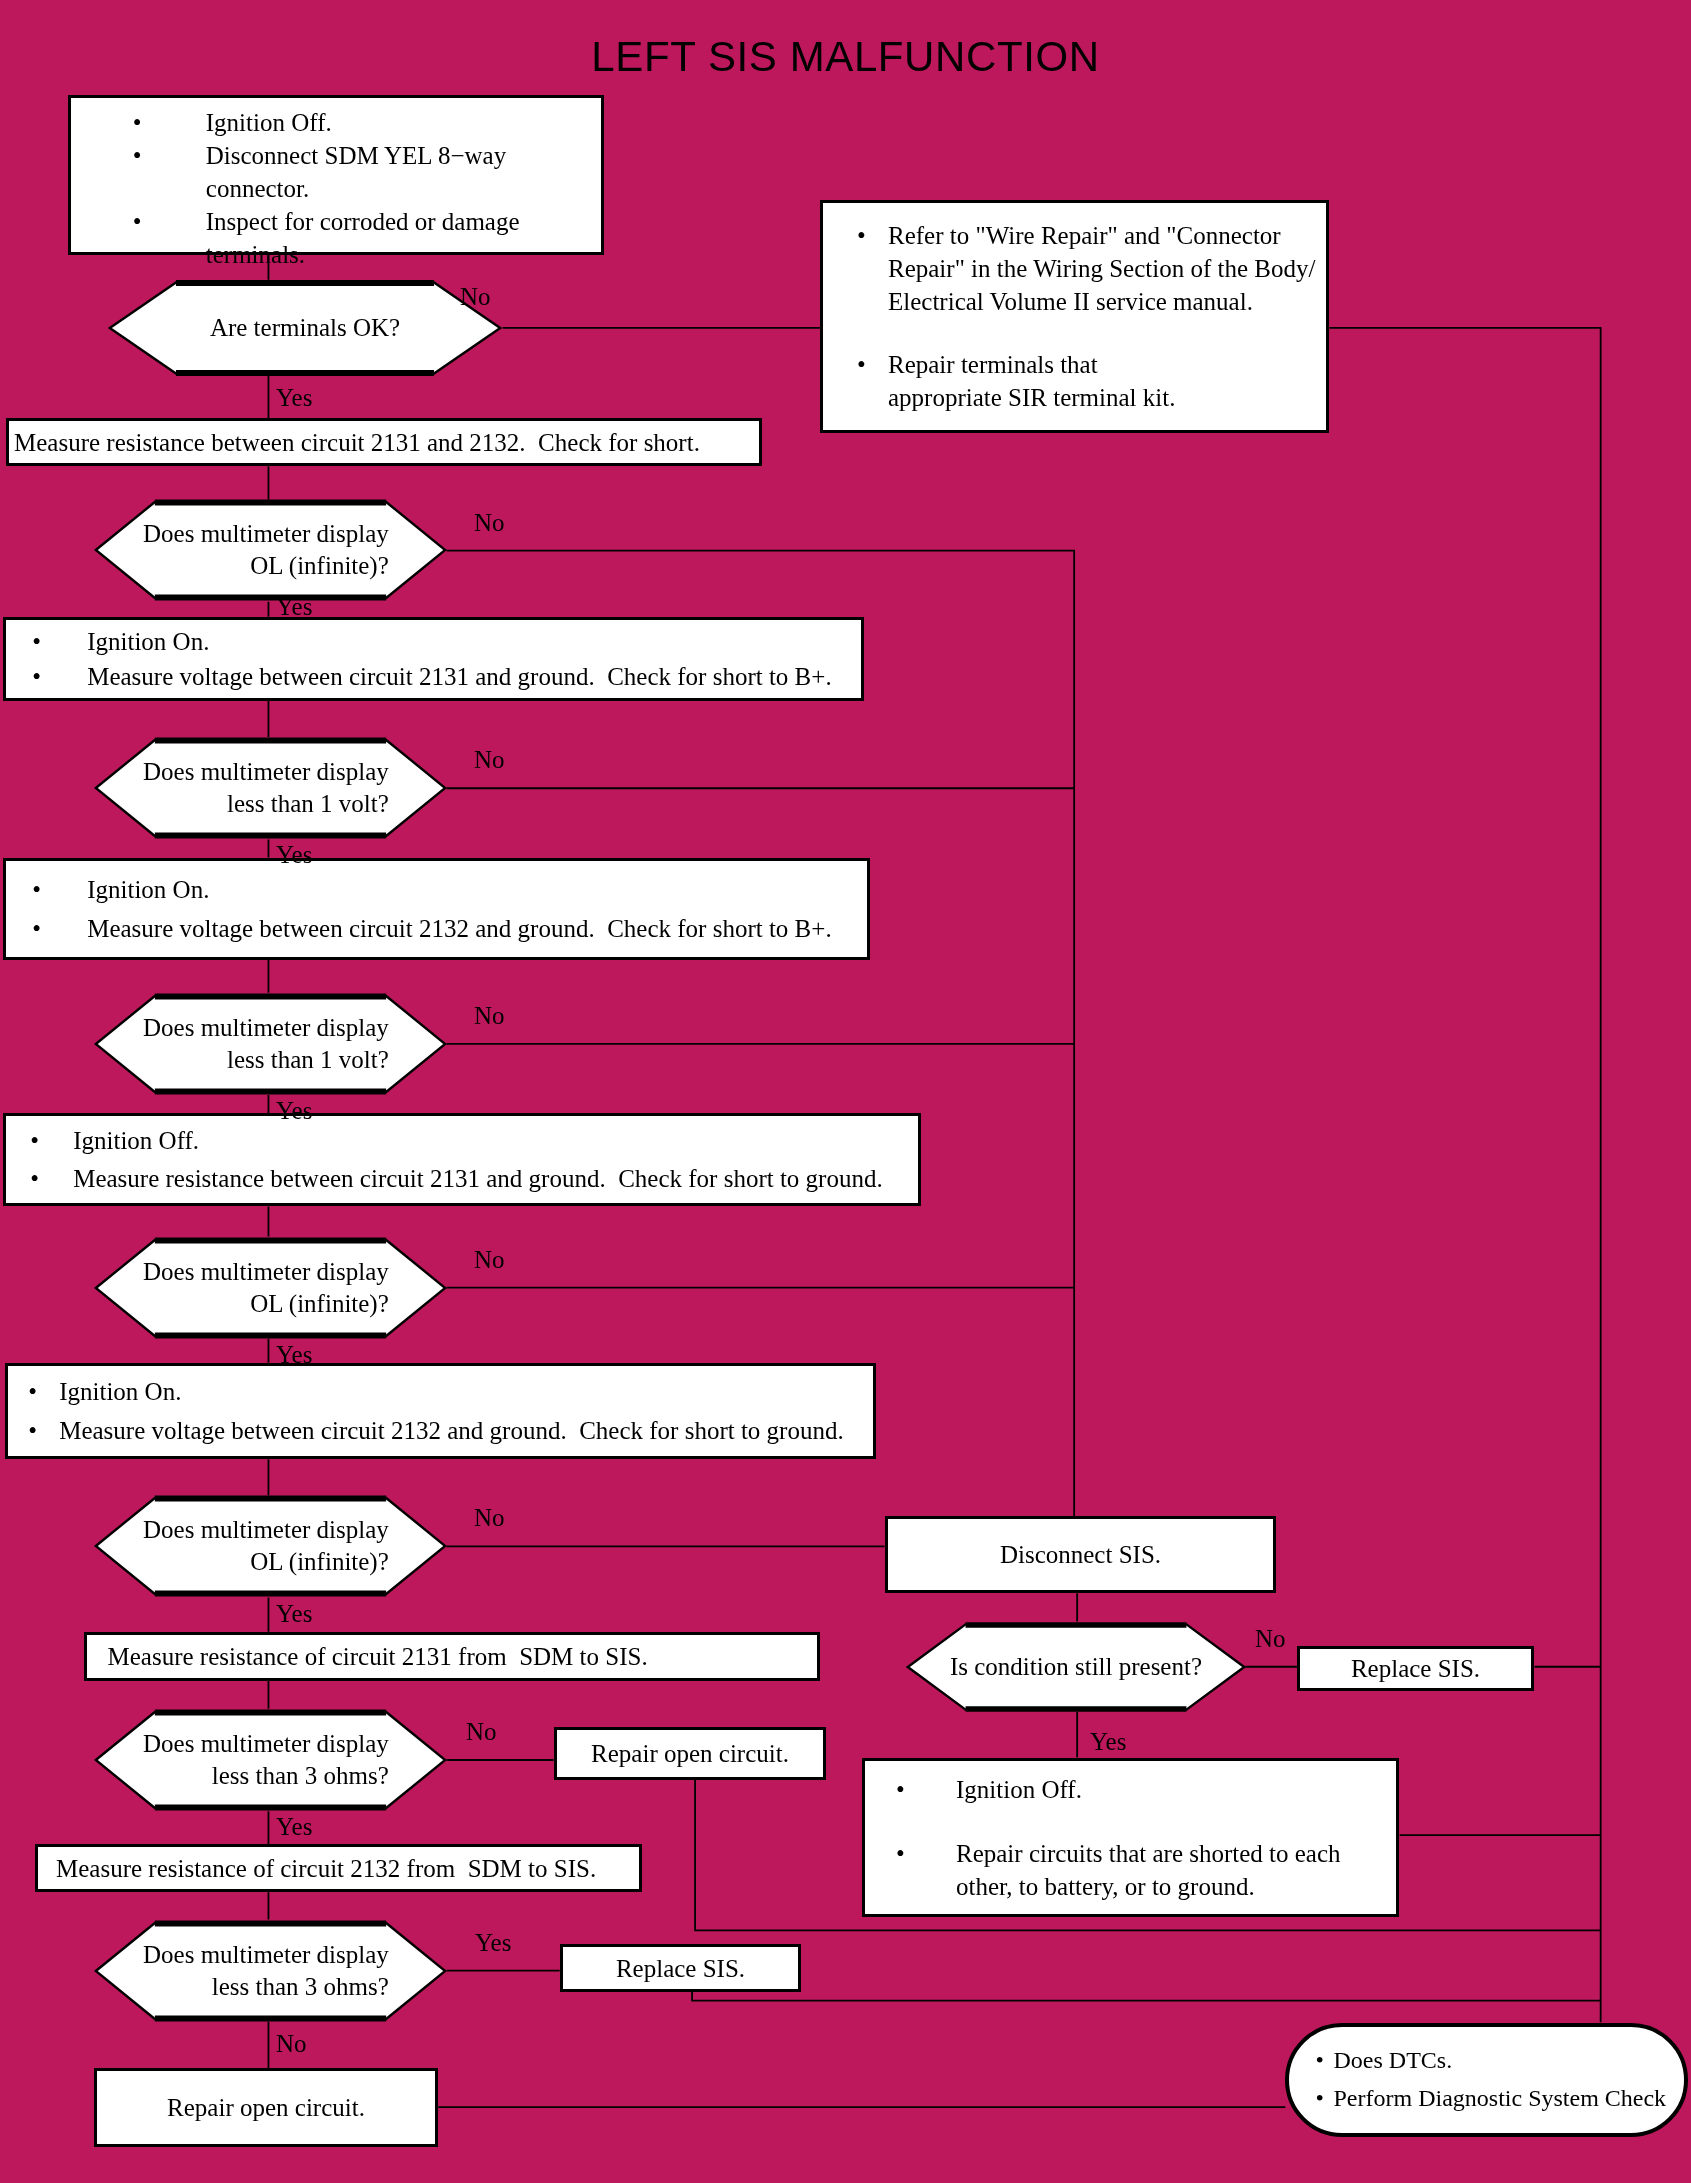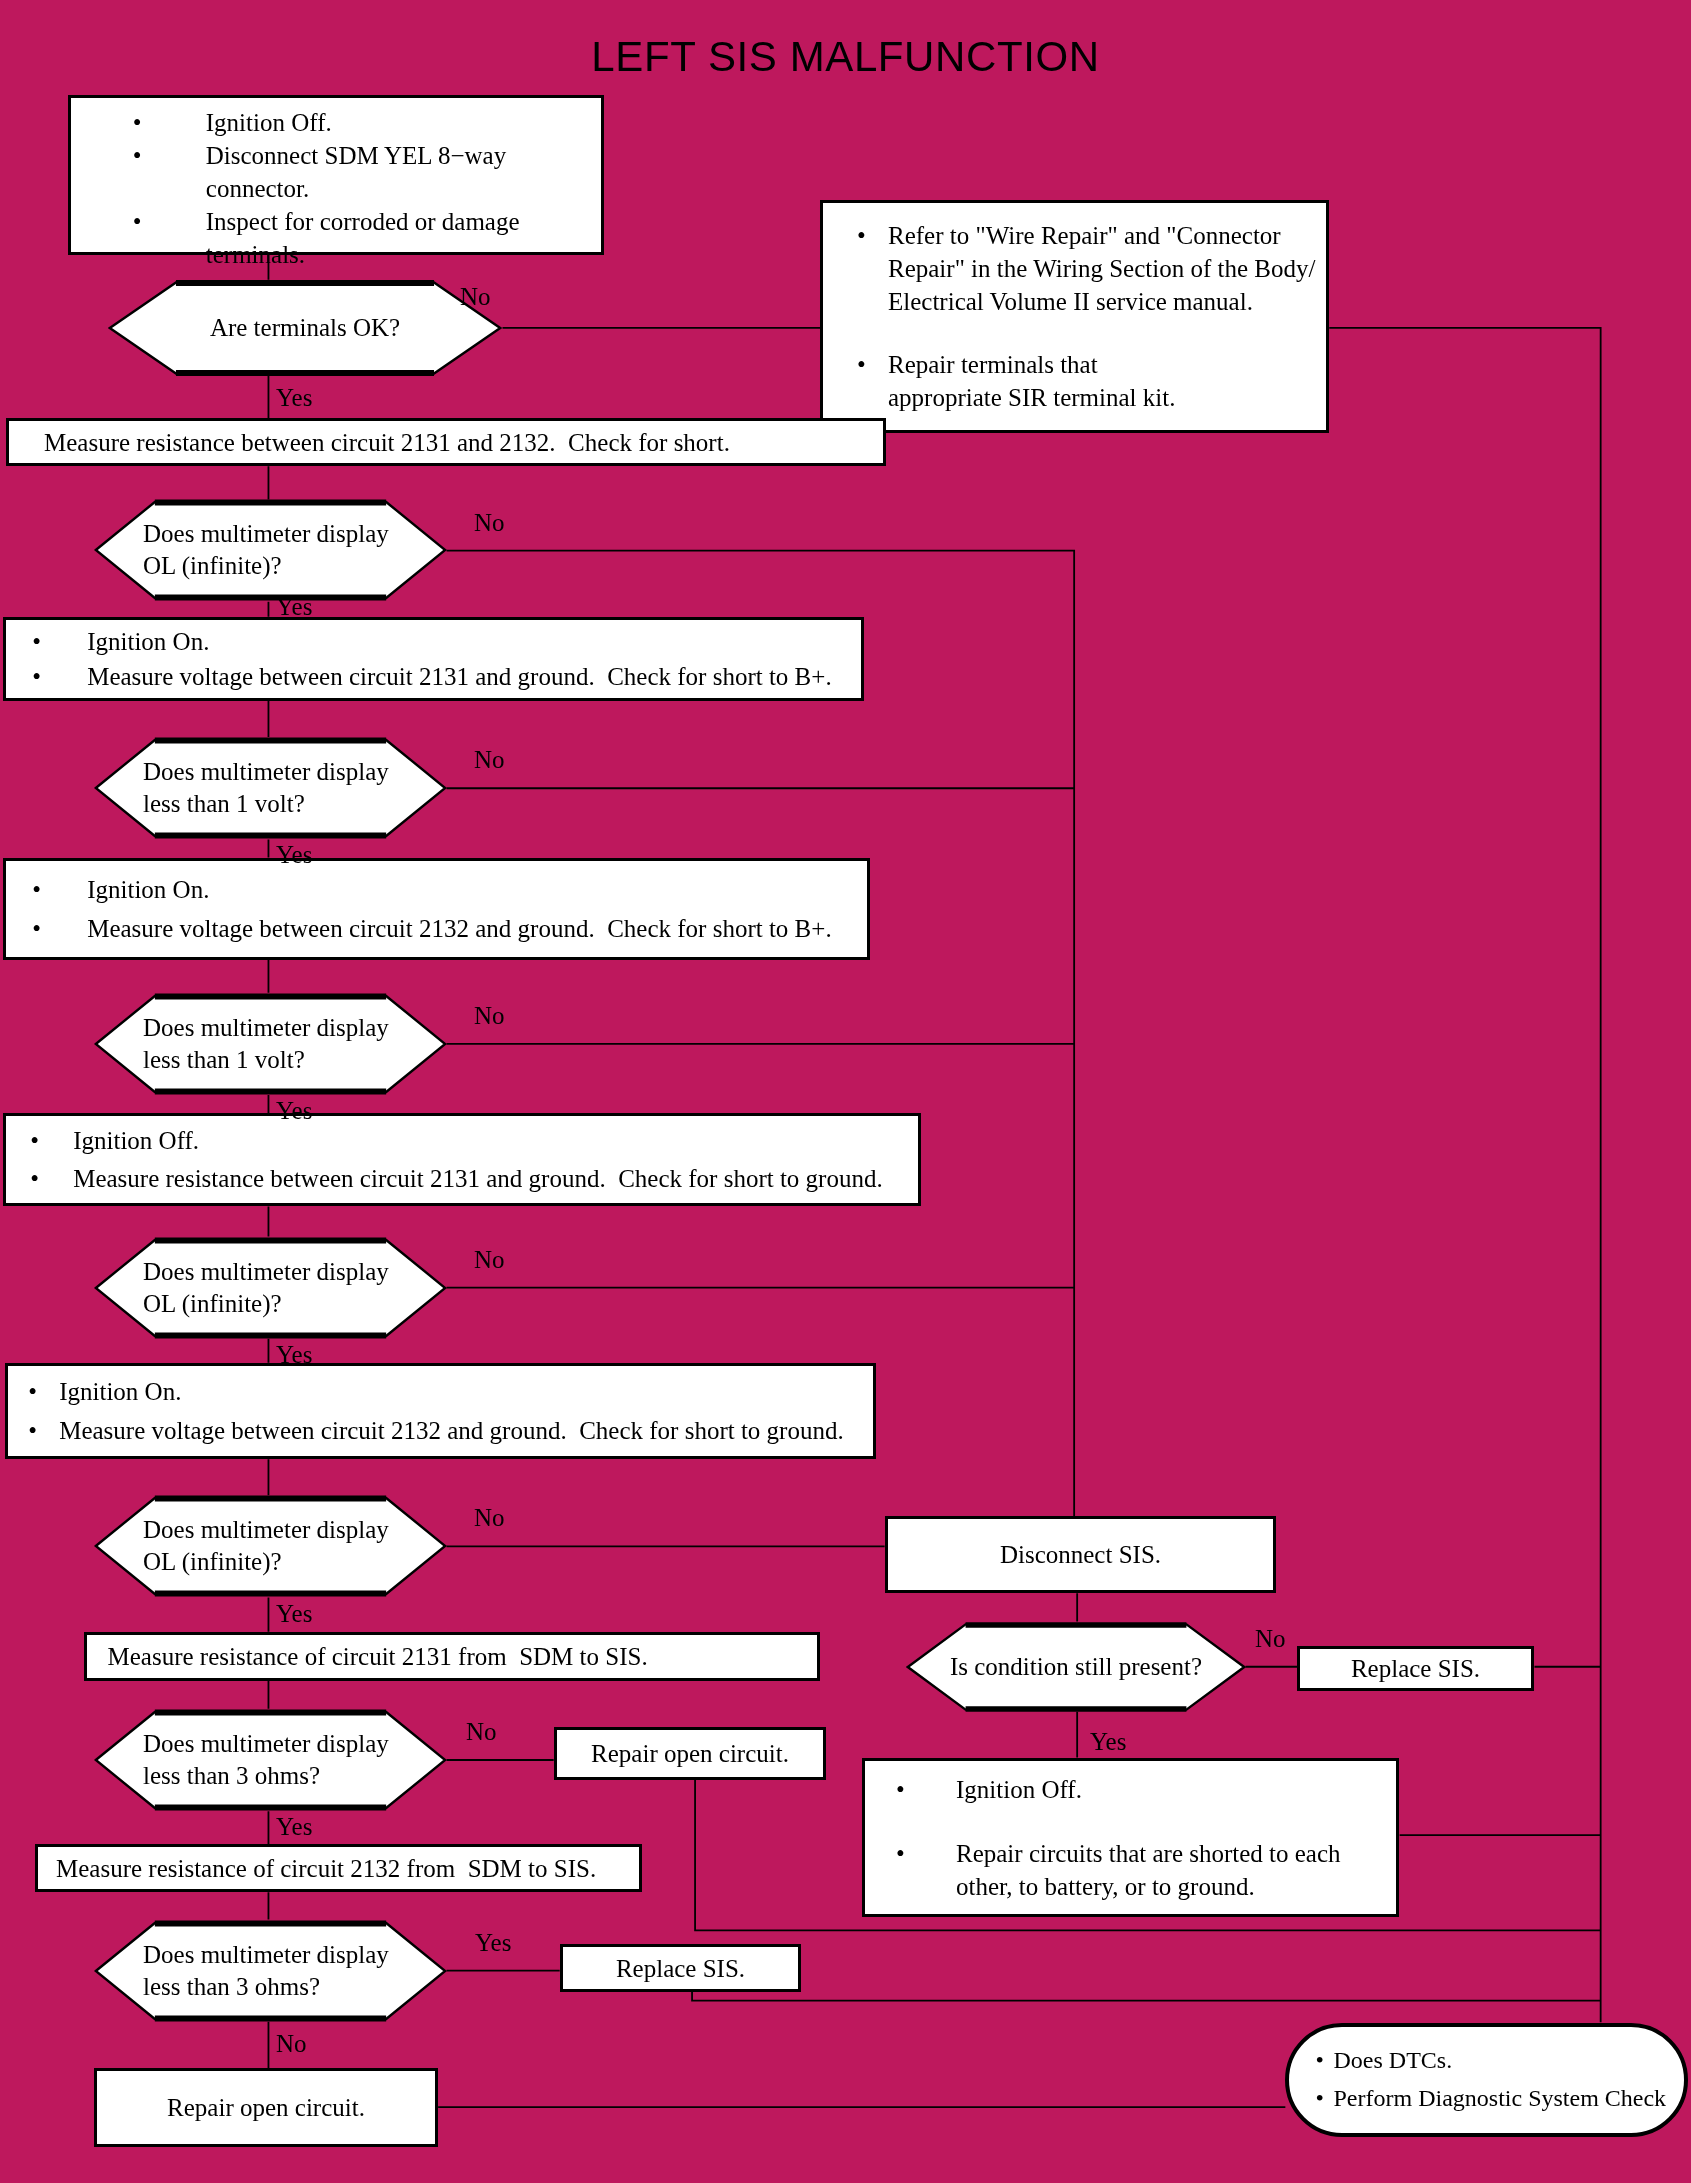--- a/index.html
+++ b/index.html
@@ -12,21 +12,21 @@
   .center{display:flex;align-items:center;justify-content:center;text-align:center;}
   .padline{display:flex;align-items:center;}
   .rows{display:flex;flex-direction:column;justify-content:space-evenly;}
   .colgap{display:flex;flex-direction:column;justify-content:center;}
   .b-row{display:flex;align-items:flex-start;}
   .dot{flex:none;}
   .pre{white-space:pre-wrap;}
   .hex{position:absolute;}
   .hex svg{position:absolute;left:0;top:0;width:100%;height:100%;}
   .hex-text{position:absolute;left:0;top:0;right:0;bottom:0;display:flex;align-items:center;
-            padding-left:49px;white-space:pre-wrap;font:25px/1.3 "Liberation Serif", serif;}
+            padding-left:49px;white-space:pre-wrap;font:25px/1.3 "Liberation Serif", serif;text-align:right;}
   .hex-center{justify-content:center;padding-left:0;text-align:center;}
   .lbl{position:absolute;font:25px/1.1 "Liberation Serif", serif;}
 </style>
 </head>
 <body>
 
 <div class="page">
 
   <div class="title">LEFT SIS MALFUNCTION</div>
 
@@ -97,21 +97,21 @@
 Repair" in the Wiring Section of the Body/
 Electrical Volume II service manual.</span>
       </div>
     <div class="b-row">
       <span class="dot" style="width:31px;">•</span>
       <span class="pre">Repair terminals that
 appropriate SIR terminal kit.</span>
       </div>
   </div>
 
-  <div class="box padline" style="left:6px;top:418px;width:880px;height:48px;padding-left:35px;">
+  <div class="box padline" style="left:6px;top:418px;width:756px;height:48px;padding-left:5px;">
     <span class="pre">Measure resistance between circuit 2131 and 2132.  Check for short.</span>
   </div>
 
   <div class="hex" style="left:94px;top:499px;width:353px;height:102px;">
     <svg viewBox="0 0 586 170" preserveAspectRatio="none">
       <polygon points="3,85 101,5 485,5 583,85 485,165 101,165" fill="#fff" stroke="#000" stroke-width="4"></polygon>
       <path d="M101 6 H485 M101 164 H485" stroke="#000" stroke-width="10" fill="none"></path>
     </svg>
     <div class="hex-text">Does multimeter display
 OL (infinite)?</div>

